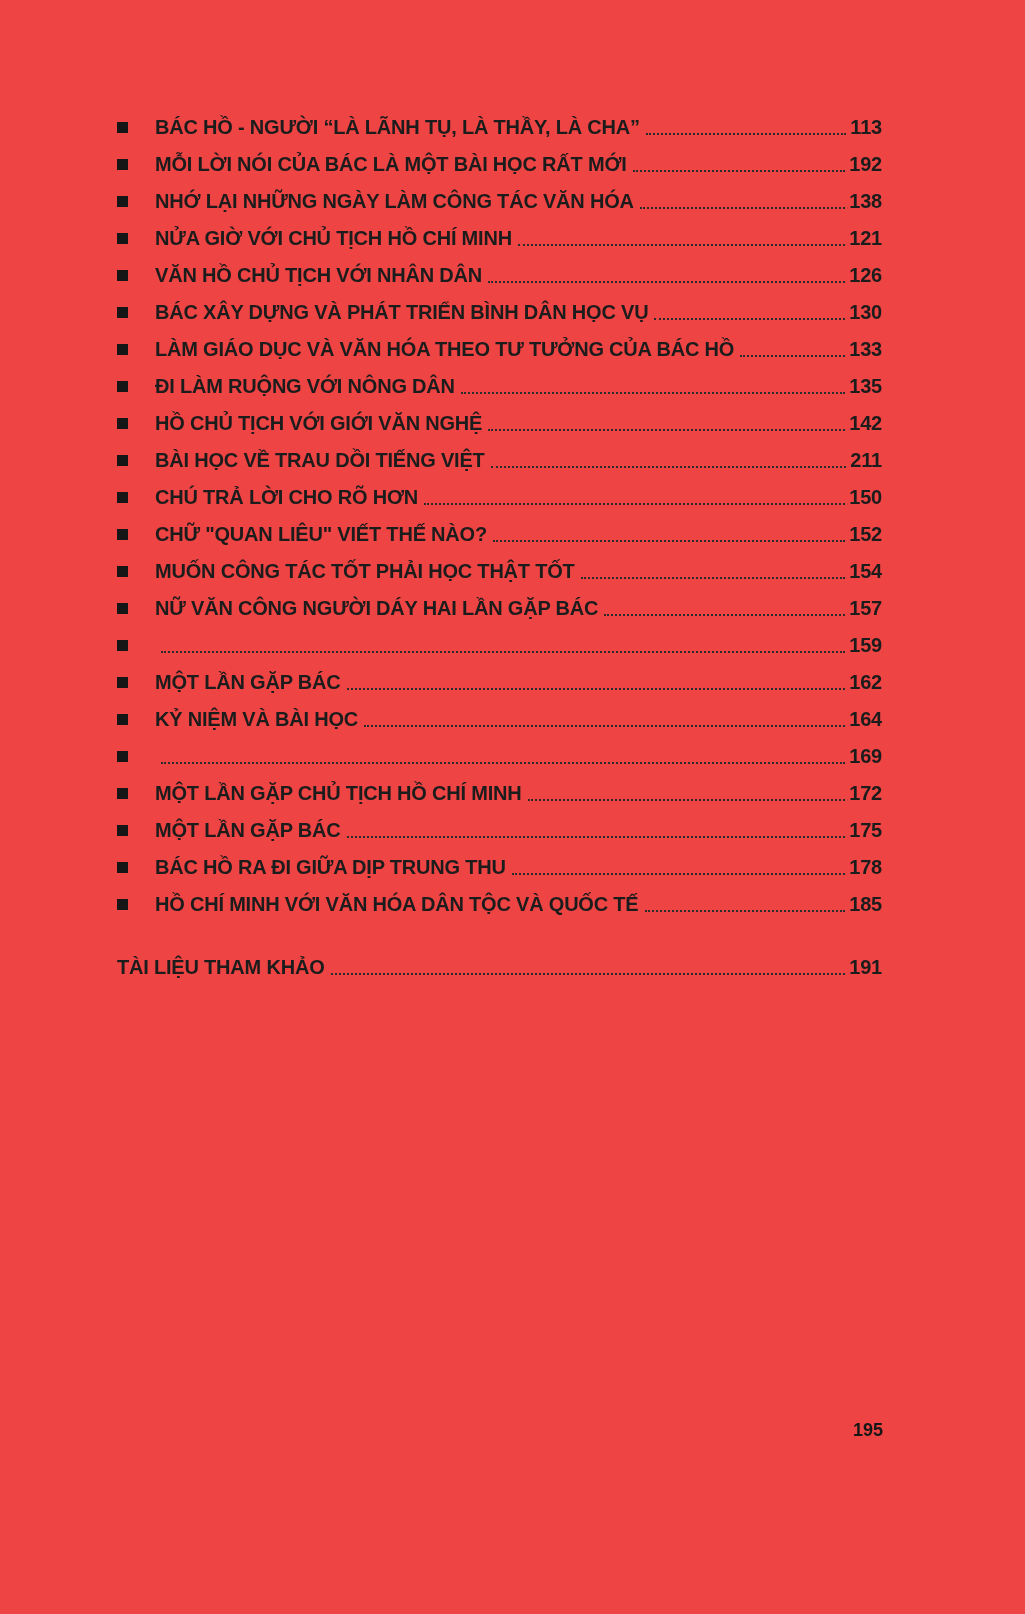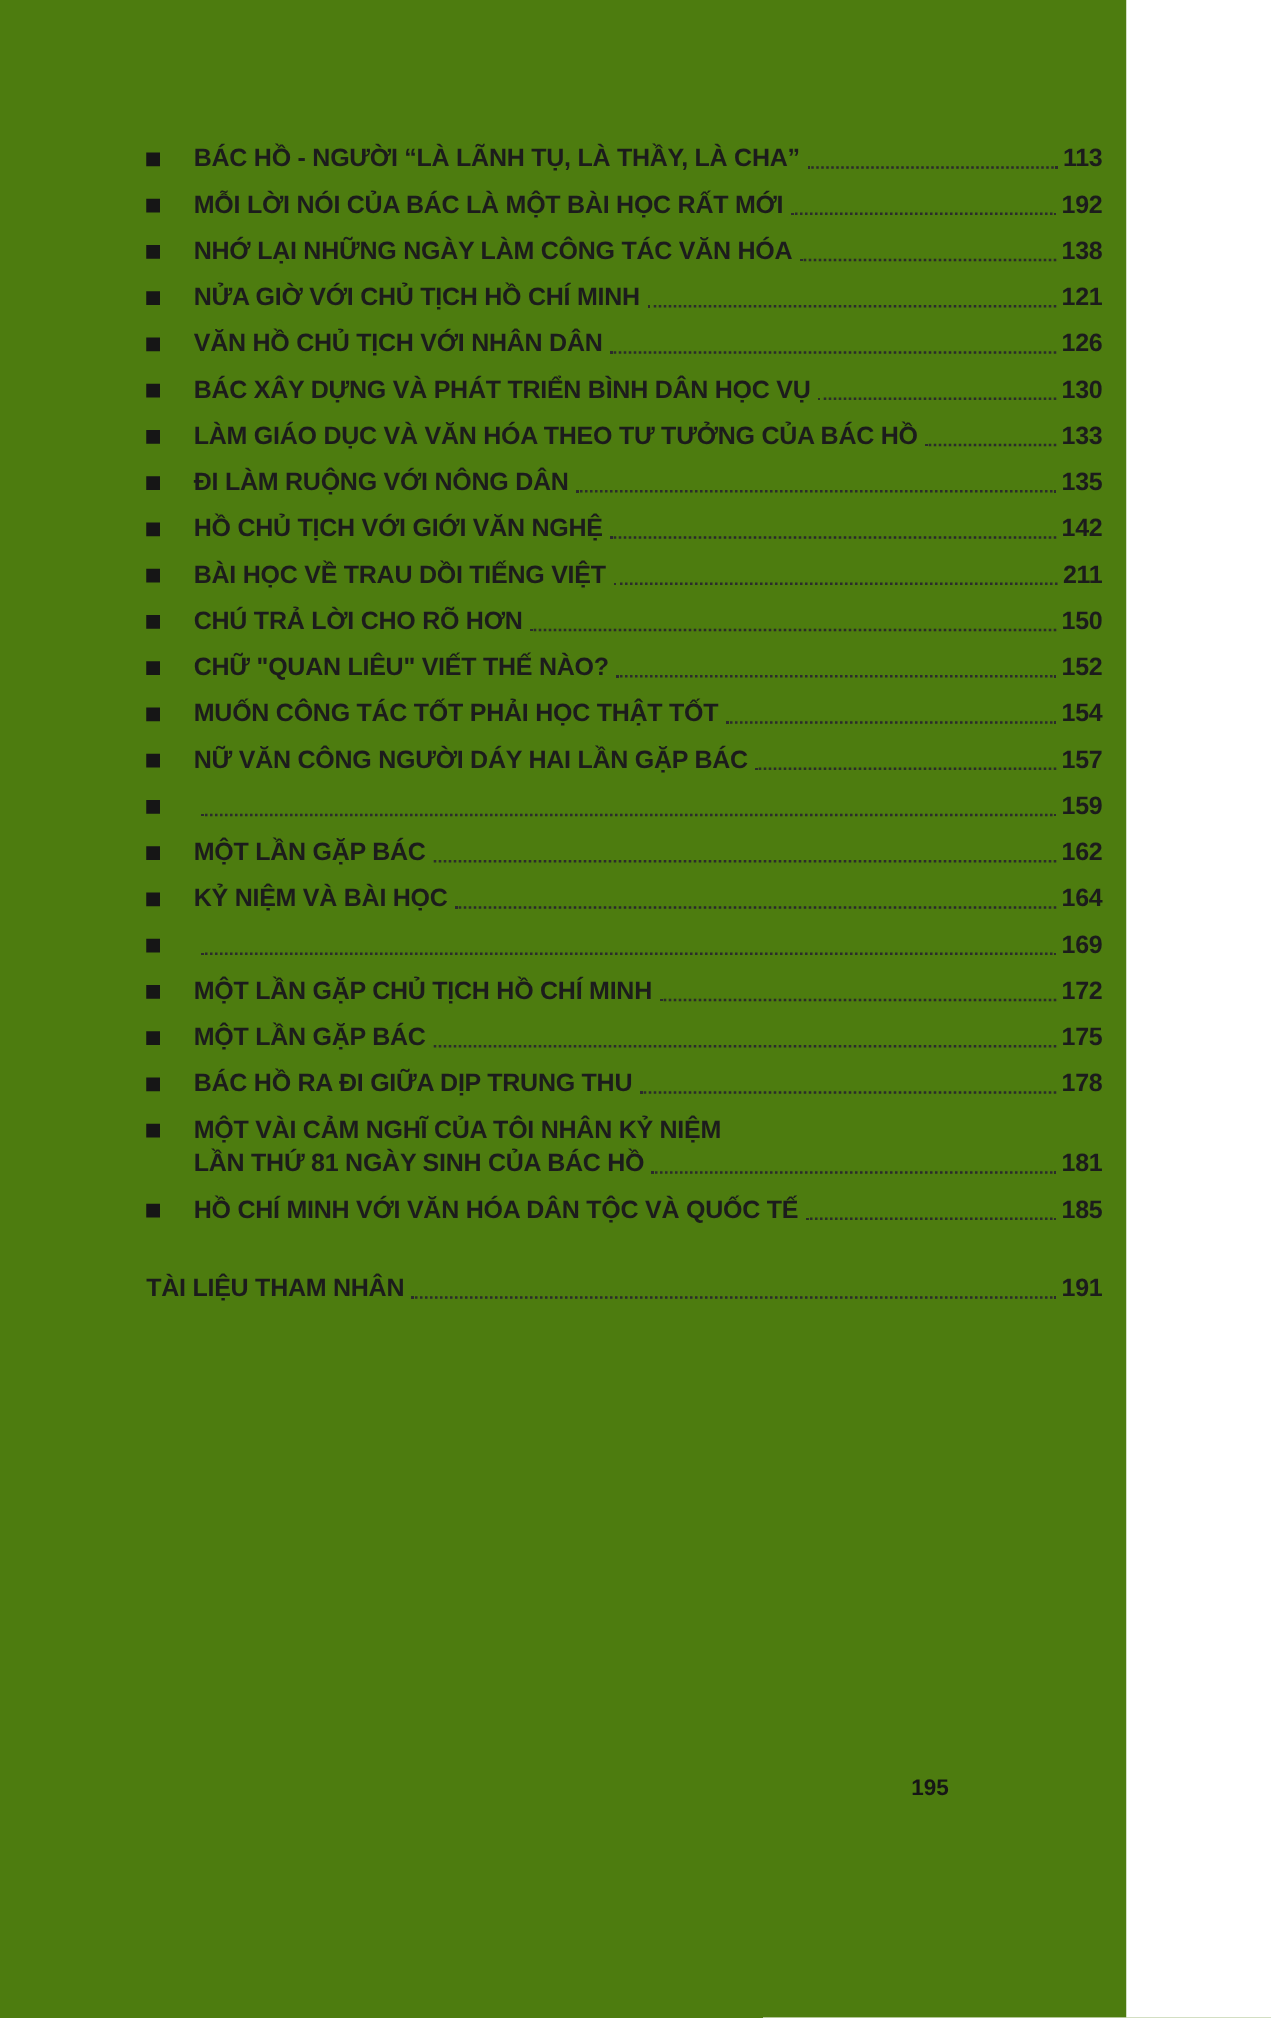--- a/index.html
+++ b/index.html
@@ -2,23 +2,23 @@
 <html><head>
 <meta charset="utf-8">
 <style>
   html, body {
     margin: 0;
     padding: 0;
     background: #ffffff;
   }
   .page {
     position: relative;
-    width: 901px;
+    width: 1025px;
     height: 1614px;
-    background: #4d7c0f;
+    background: #ef4444;
     font-family: "Liberation Sans", sans-serif;
     color: #1c1c1c;
     overflow: hidden;
   }
   .toc {
     position: absolute;
     left: 117px;
     top: 114px;
     width: 765px;
   }
@@ -326,51 +326,38 @@
     <div class="entry-body">
 
       <div class="entry-line">
         <span class="title">BÁC HỒ RA ĐI GIỮA DỊP TRUNG THU</span>
         <span class="leader"></span>
         <span class="page-num">178</span>
       </div>
     </div>
   </div>
 
-  <div class="toc-row">
-    <span class="bullet"></span>
-    <div class="entry-body">
-      <div class="entry-line line-extra">
-        <span class="title">MỘT VÀI CẢM NGHĨ CỦA TÔI NHÂN KỶ NIỆM</span>
-      </div>
-      <div class="entry-line">
-        <span class="title">LẦN THỨ 81 NGÀY SINH CỦA BÁC HỒ</span>
-        <span class="leader"></span>
-        <span class="page-num">181</span>
-      </div>
-    </div>
-  </div>
 
   <div class="toc-row">
     <span class="bullet"></span>
     <div class="entry-body">
 
       <div class="entry-line">
         <span class="title">HỒ CHÍ MINH VỚI VĂN HÓA DÂN TỘC VÀ QUỐC TẾ</span>
         <span class="leader"></span>
         <span class="page-num">185</span>
       </div>
     </div>
   </div>
 </div>
 
     <div class="toc-row refs">
       <div class="entry-body">
         <div class="entry-line">
-          <span class="title">TÀI LIỆU THAM NHÂN</span>
+          <span class="title">TÀI LIỆU THAM KHẢO</span>
           <span class="leader"></span>
           <span class="page-num">191</span>
         </div>
       </div>
     </div>
   </div>
 
   <div class="folio">195</div>
 
 </div>

